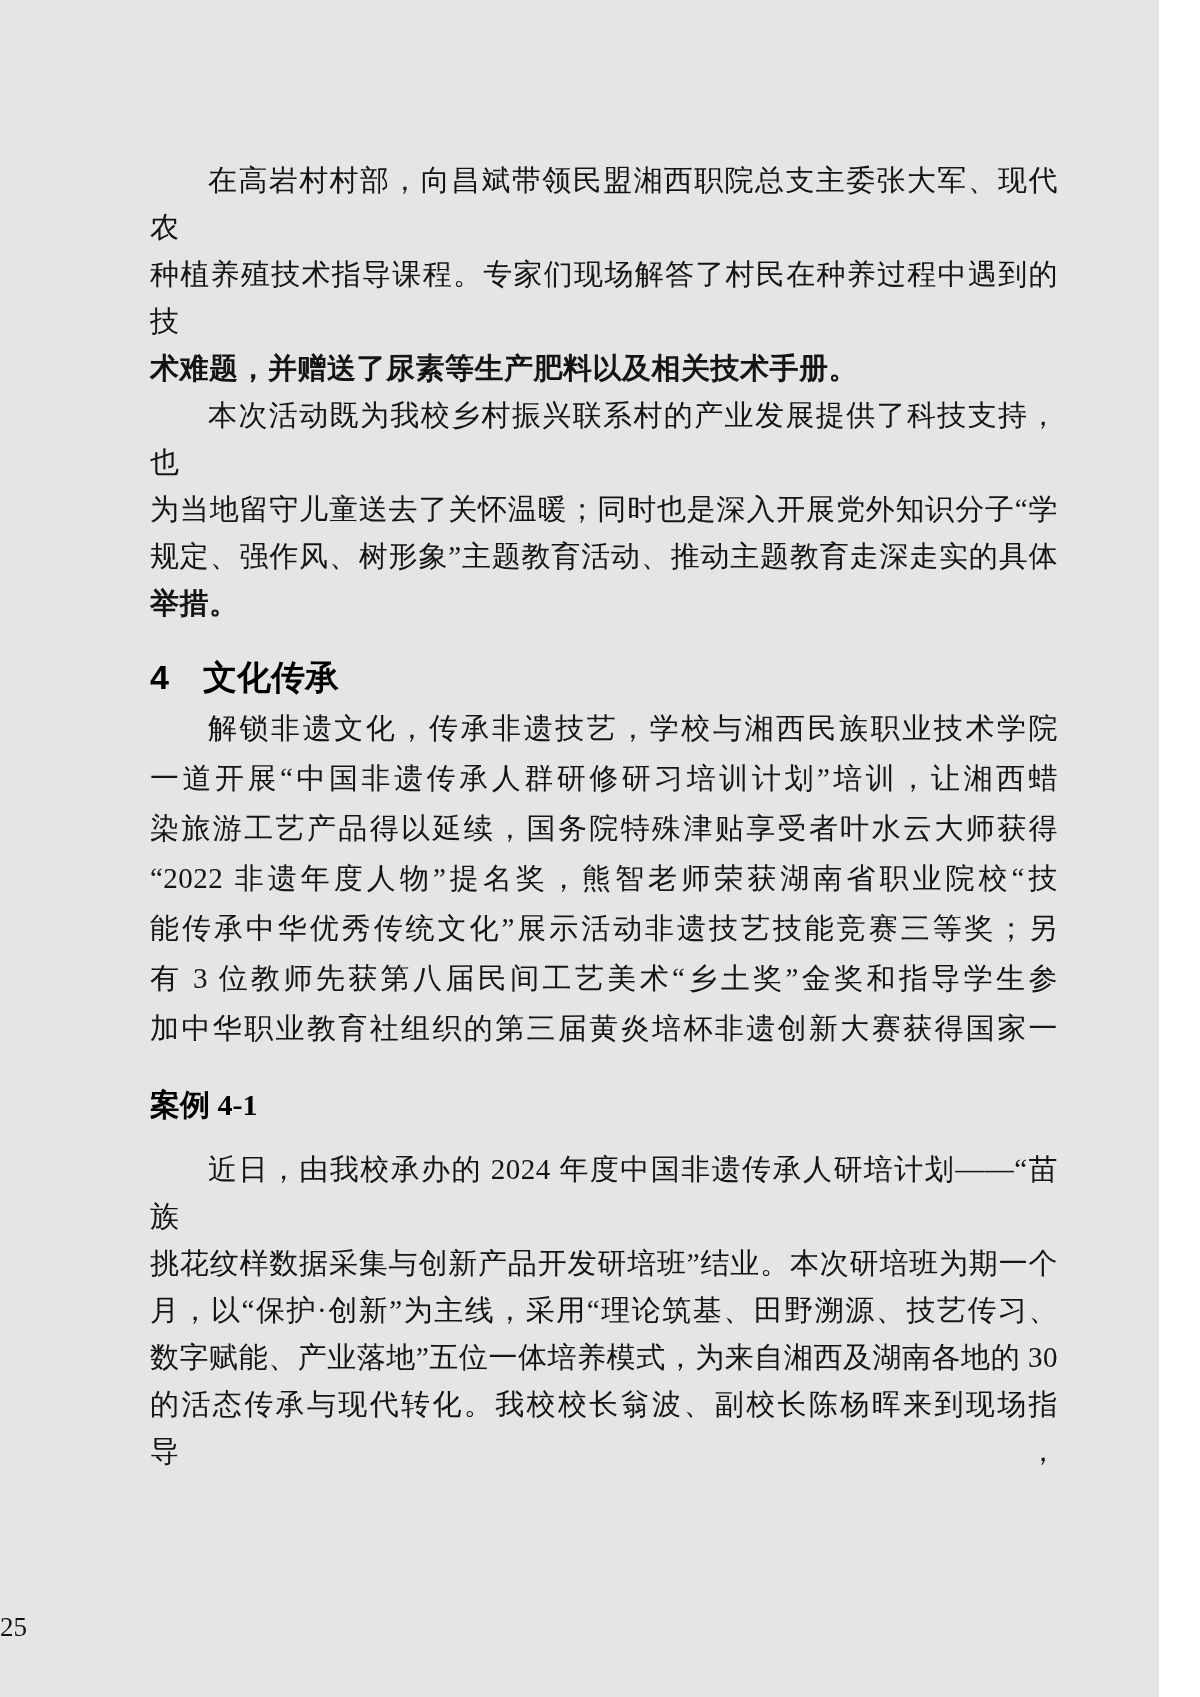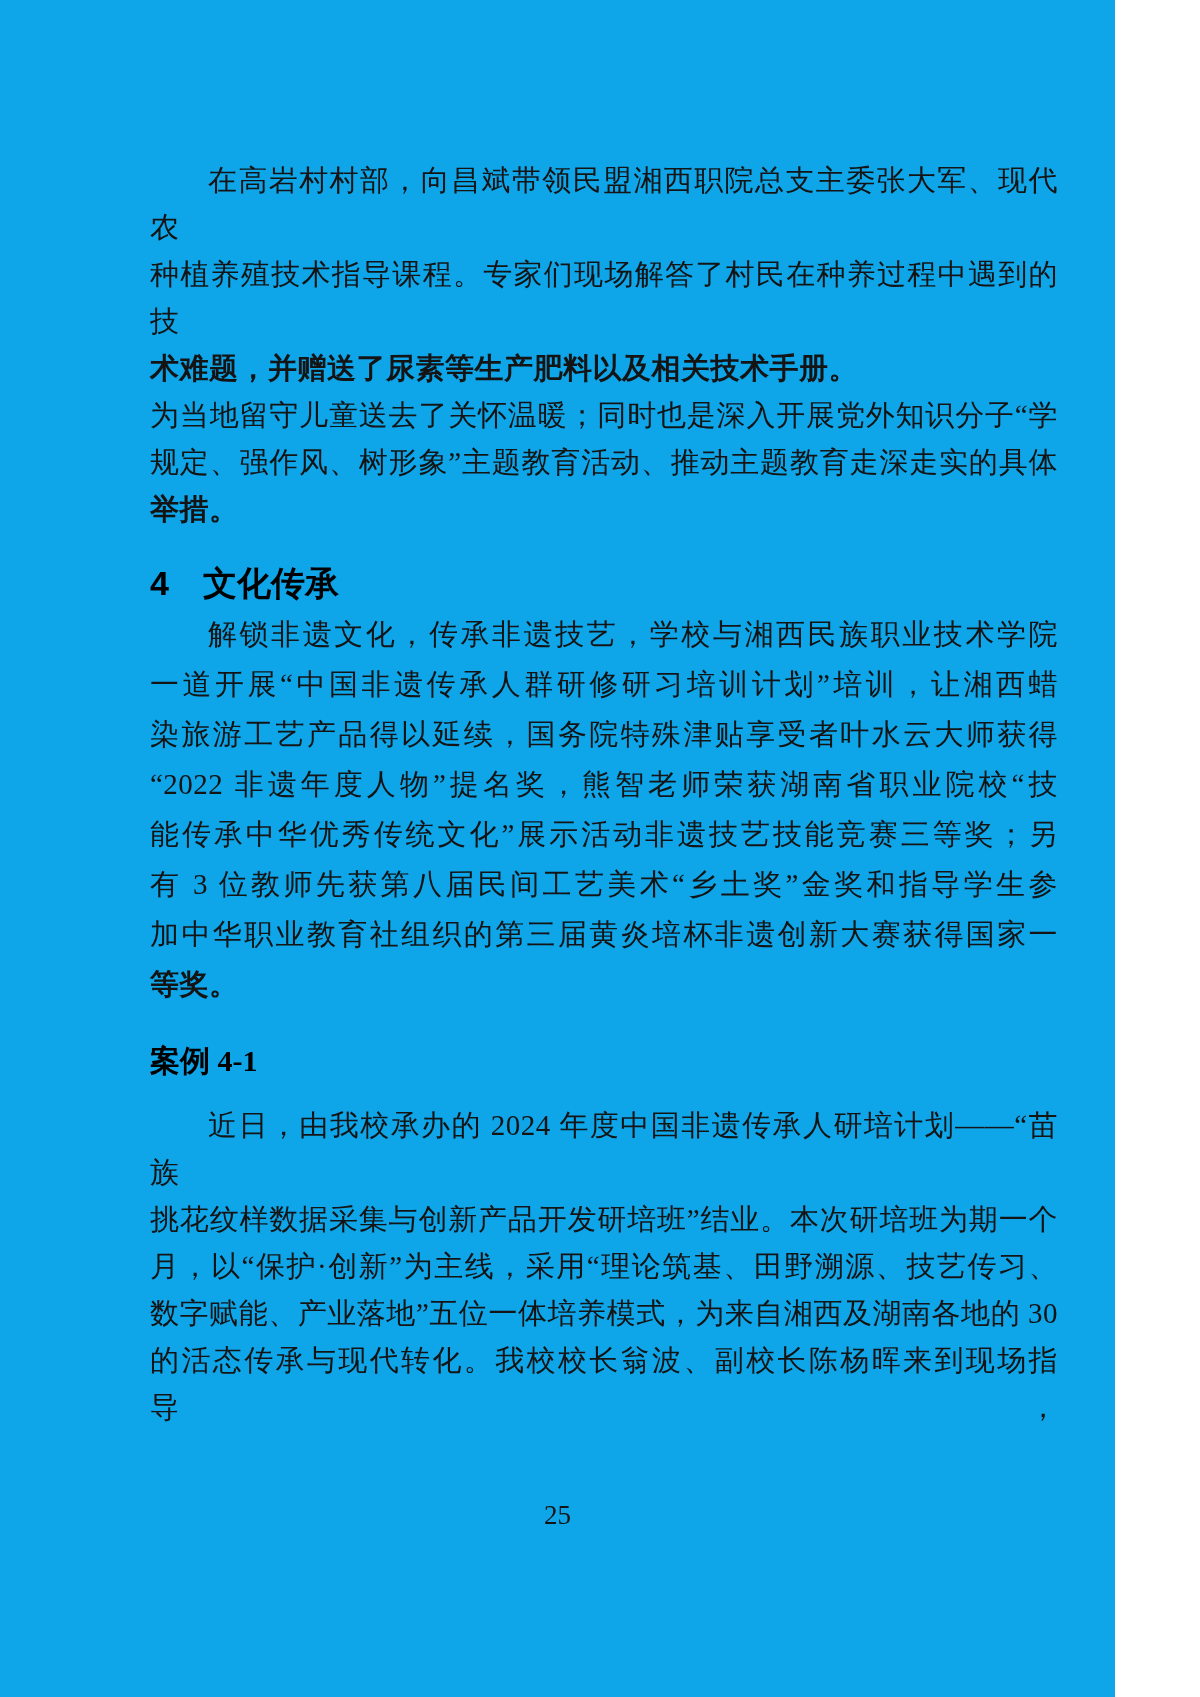--- a/index.html
+++ b/index.html
@@ -4,24 +4,25 @@
 <style>
   html, body {
     margin: 0;
     padding: 0;
     background: #ffffff;
   }
   .page {
     position: relative;
     width: 1115px;
     height: 1697px;
-    background: #0ea5e9;
+    background: #e5e5e5;
     color: #141414;
     font-family: "Liberation Serif", "DejaVu Serif", serif;
     overflow: hidden;
+    padding-left: 44px;
   }
   .content {
     position: absolute;
     left: 150px;
     top: 157px;
     width: 908px;
   }
   .para { margin: 0; padding: 0; }
   .ln {
     font-size: 29px;
@@ -49,61 +50,61 @@
     gap: 58px;
     align-items: flex-start;
     margin: 28px 0 18px 0;
     font-weight: 700;
     font-size: 30px;
     line-height: 47px;
     color: #000000;
   }
   .page-footer {
     position: absolute;
-    top: 1500px;
+    top: 1612px;
     left: 0;
     width: 100%;
-    text-align: center;
+    text-align: left;
     font-size: 27px;
     line-height: 30px;
     color: #141414;
   }
 </style>
 </head>
 <body>
 
 <div class="page">
   <div class="content">
 
     <div class="para">
       <div class="ln first">在高岩村村部，向昌斌带领民盟湘西职院总支主委张大军、现代农</div>
       <div class="ln">种植养殖技术指导课程。专家们现场解答了村民在种养过程中遇到的技</div>
       <div class="ln end">术难题，并赠送了尿素等生产肥料以及相关技术手册。</div>
     </div>
 
     <div class="para">
+      <div class="ln first">本次活动既为我校乡村振兴联系村的产业发展提供了科技支持，也</div>
       <div class="ln">为当地留守儿童送去了关怀温暖；同时也是深入开展党外知识分子“学</div>
       <div class="ln">规定、强作风、树形象”主题教育活动、推动主题教育走深走实的具体</div>
       <div class="ln end">举措。</div>
     </div>
 
     <h2 class="section-heading">
       <span>4</span>
       <span>文化传承</span>
     </h2>
 
     <div class="para para-wide">
       <div class="ln first">解锁非遗文化，传承非遗技艺，学校与湘西民族职业技术学院</div>
       <div class="ln">一道开展“中国非遗传承人群研修研习培训计划”培训，让湘西蜡</div>
       <div class="ln">染旅游工艺产品得以延续，国务院特殊津贴享受者叶水云大师获得</div>
       <div class="ln">“2022 非遗年度人物”提名奖，熊智老师荣获湖南省职业院校“技</div>
       <div class="ln">能传承中华优秀传统文化”展示活动非遗技艺技能竞赛三等奖；另</div>
       <div class="ln">有 3 位教师先获第八届民间工艺美术“乡土奖”金奖和指导学生参</div>
       <div class="ln">加中华职业教育社组织的第三届黄炎培杯非遗创新大赛获得国家一</div>
-      <div class="ln end">等奖。</div>
     </div>
 
     <div class="case-heading">
       <span>案例 4-1</span>
     </div>
 
     <div class="para">
       <div class="ln first">近日，由我校承办的 2024 年度中国非遗传承人研培计划——“苗族</div>
       <div class="ln">挑花纹样数据采集与创新产品开发研培班”结业。本次研培班为期一个</div>
       <div class="ln">月，以“保护·创新”为主线，采用“理论筑基、田野溯源、技艺传习、</div>

